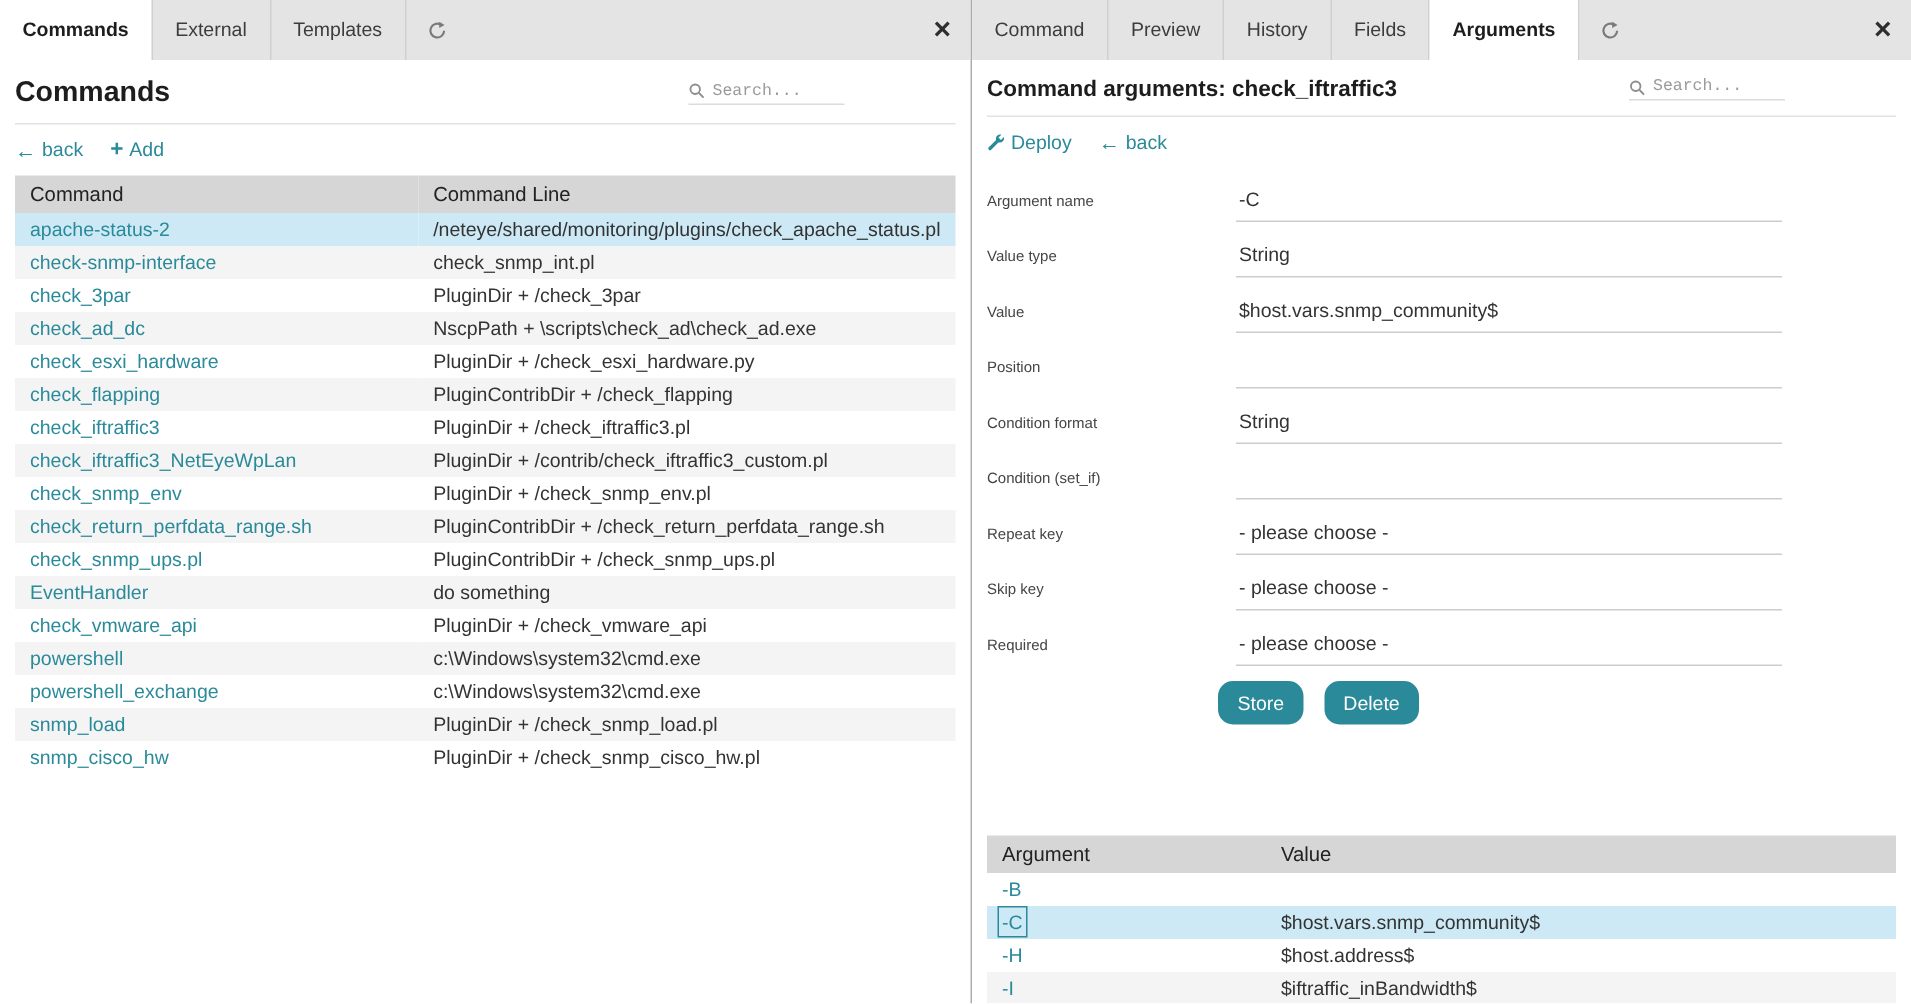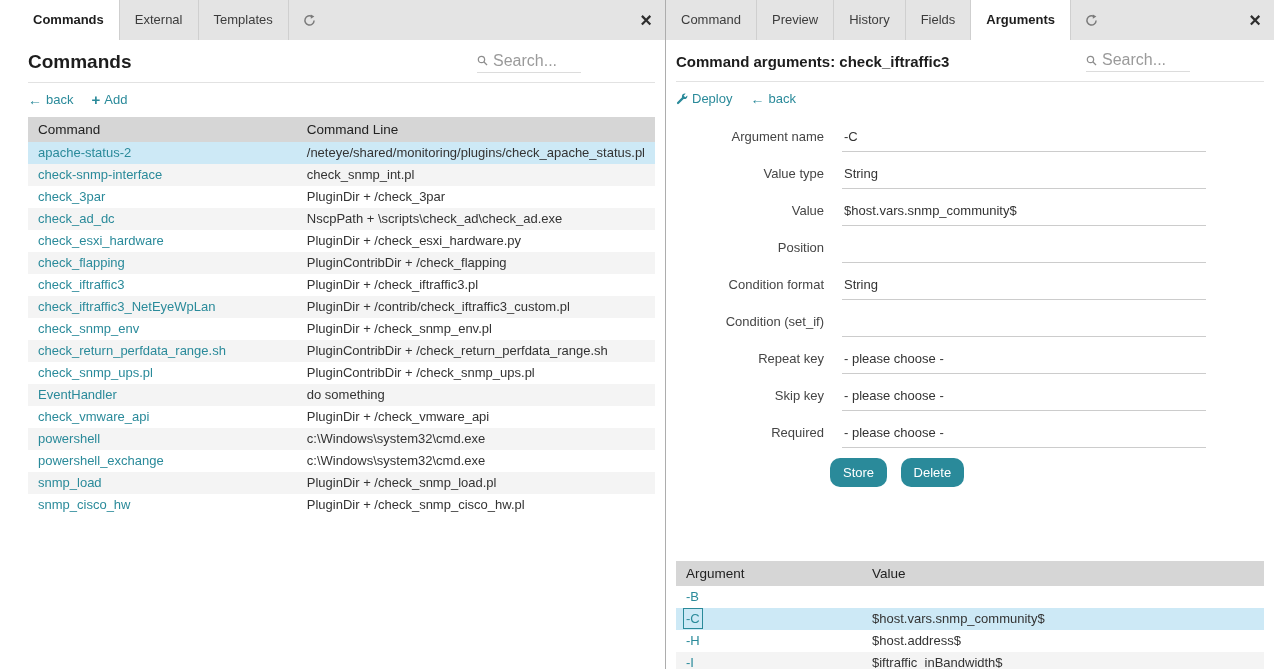--- a/index.html
+++ b/index.html
@@ -1,19 +1,19 @@
 <!DOCTYPE html>
 <html style="--accent: #2a8a9a; --selection: #cde9f6;"><head>
 <meta charset="utf-8">
 <style>
 :root { --accent:#2a8a9a; --selection:#cde9f6; }
 * { margin:0; padding:0; box-sizing:border-box; }
 body { width:1274px; height:669px; overflow:hidden; background:#fff; color:#333;
        font-family:"Liberation Sans", sans-serif; }
-.app { display:flex; width:1274px; height:669px;padding-left:18px; }
+.app { display:flex; width:1274px; height:669px; }
 .pane { height:669px; display:flex; flex-direction:column; overflow:hidden; background:#fff; }
 .pane-left { width:648px; flex:0 0 648px; border-right:1px solid #adadad; }
 .pane-right { flex:1; }
 
 .tabbar { flex:0 0 40px; height:40px; background:#e4e4e4; display:flex; align-items:stretch; }
 .tabs { display:flex; }
 .tab { padding:0 15px; line-height:40px; font-size:13px; color:#3c3c3c; cursor:pointer;
        border-right:1px solid #cfcfcf; white-space:nowrap; }
 .tab.active { background:#fff; font-weight:bold; color:#1d1d1d; }
 .tab-refresh { display:flex; align-items:center; padding:0 14px; cursor:pointer; }
@@ -22,42 +22,42 @@
              font-size:20px; font-weight:bold; color:#2e2e2e; line-height:1; }
 
 .pane-body { flex:1; padding:0 10px; overflow:hidden; }
 .title-row { display:flex; justify-content:space-between; align-items:center;
              padding:11px 0 9px; border-bottom:1px solid #e2e2e2; }
 .page-title { font-size:19px; font-weight:bold; color:#1d1d1d; }
 .pane-right .page-title { font-size:15px; }
 .search-box { display:flex; align-items:center; gap:5px; border-bottom:1px solid #dcdcdc;
               padding-bottom:2px; width:104px; margin-right:74px; }
 .search-box input { border:none; outline:none; background:transparent; width:84px;
-                    font-size:16px; font-family:Liberation Sans, sans-serif; color:#c2410c; }
+                    font-size:11px; font-family:Liberation Mono, monospace; color:#c2410c; }
 .search-box input::placeholder { color:#9a9a9a; }
 
 .actions-row { display:flex; align-items:center; gap:18px; padding:9px 0 10px; font-size:13px; }
 .action { display:flex; align-items:center; gap:4px; color:var(--accent);
           text-decoration:none; cursor:pointer; }
 .glyph-arrow { font-size:14px; line-height:1; }
 .glyph-plus { font-size:15px; font-weight:bold; line-height:1; }
 
 .grid { width:100%; border-collapse:collapse; font-size:13px; }
 .grid th { background:#d6d6d6; text-align:left; font-weight:normal; font-size:13.5px;
            color:#222; padding:5px 10px; }
 .grid td { padding:3px 10px; line-height:16px; color:#333; }
 .grid a { color:var(--accent); text-decoration:none; cursor:pointer; }
 .grid tbody tr:nth-child(even) { background:#f4f4f4; }
 .grid tbody tr.selected { background:var(--selection);margin-left:40px; }
 .col-command { width:272px; }
 .col-argument { width:186px; }
 
 .form { padding-top:5px; }
 .field { display:flex; align-items:flex-end; margin-bottom:6px; }
-.field-label { flex:0 0 148px; text-align:right; font-size:13px; color:#454545; padding-bottom:8px; }
+.field-label { flex:0 0 148px; text-align:left; font-size:10px; color:#454545; padding-bottom:8px; }
 .field-value { margin-left:18px; width:364px; min-height:31px; border-bottom:1px solid #ccc;
                padding:8px 2px 6px; font-size:13px; color:#333; cursor:text; }
 .btn-row { margin:10px 0 0 154px; }
 .btn { border:none; background:var(--accent); color:#fff; font-family:inherit; font-size:13px;
        padding:7px 13px; margin-right:9px; cursor:pointer; border-radius:10px; }
 .args-section { margin-top:74px; }
 .args-section .grid a.focused { outline:1px solid var(--accent); outline-offset:2px; }
 svg { display:block; }
 </style>
 </head>

